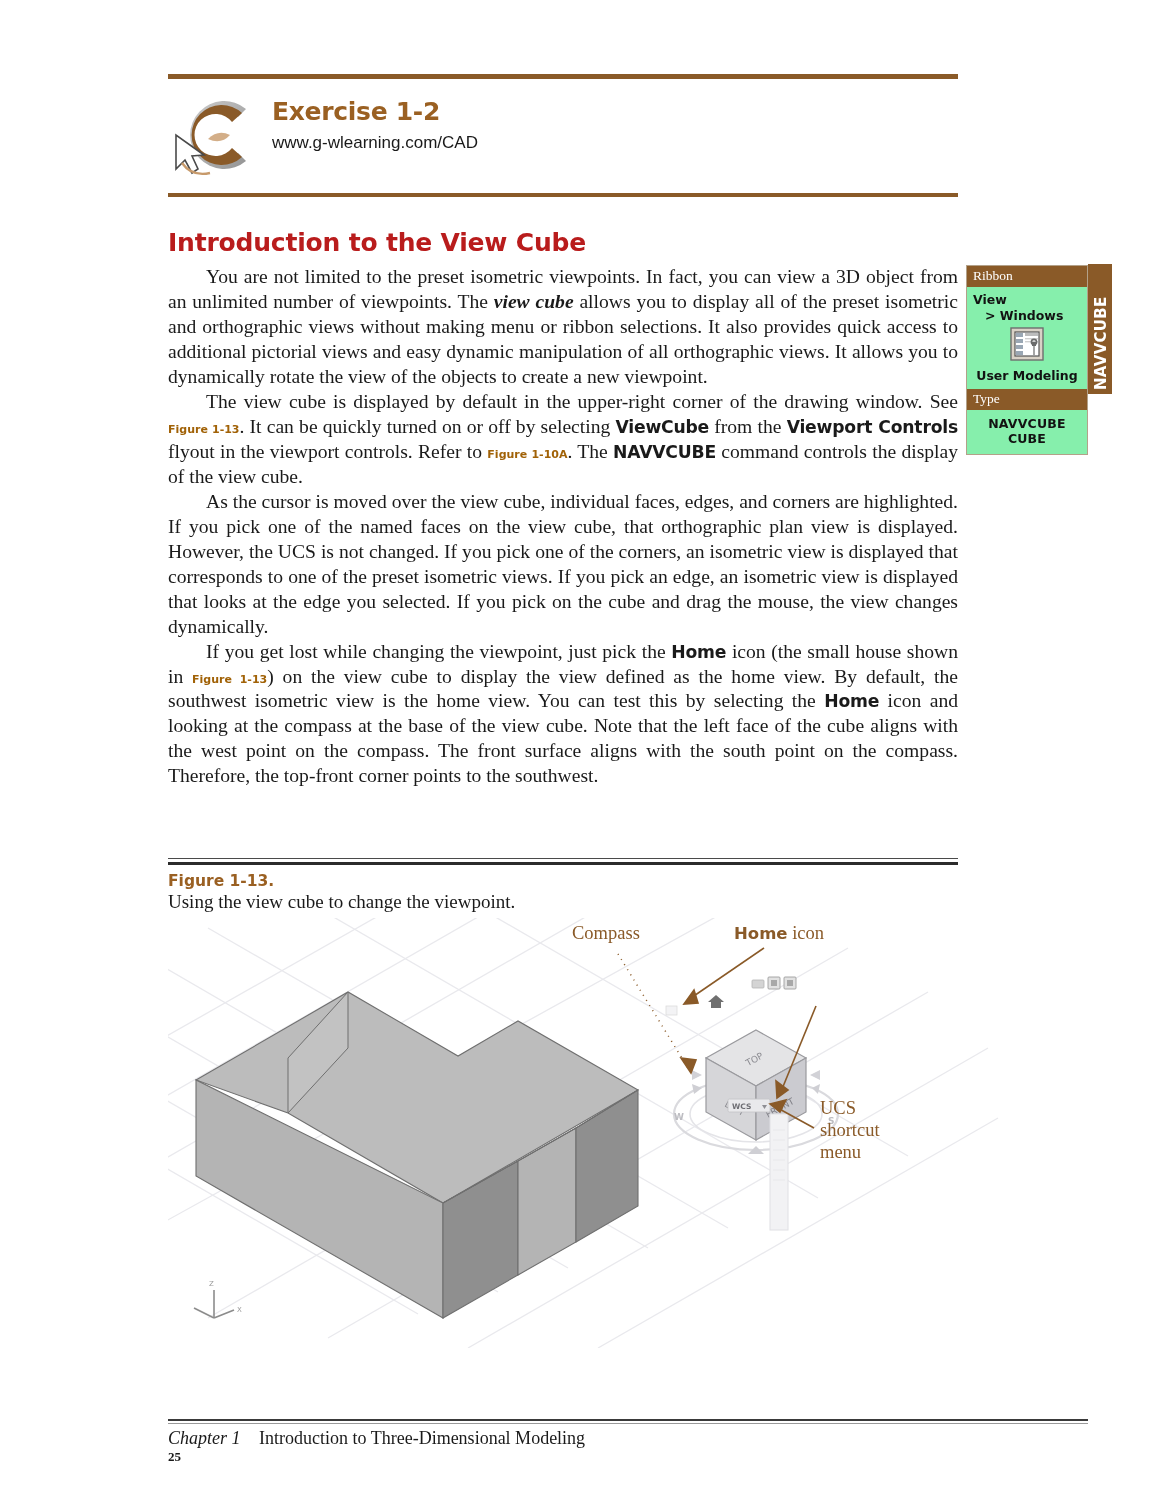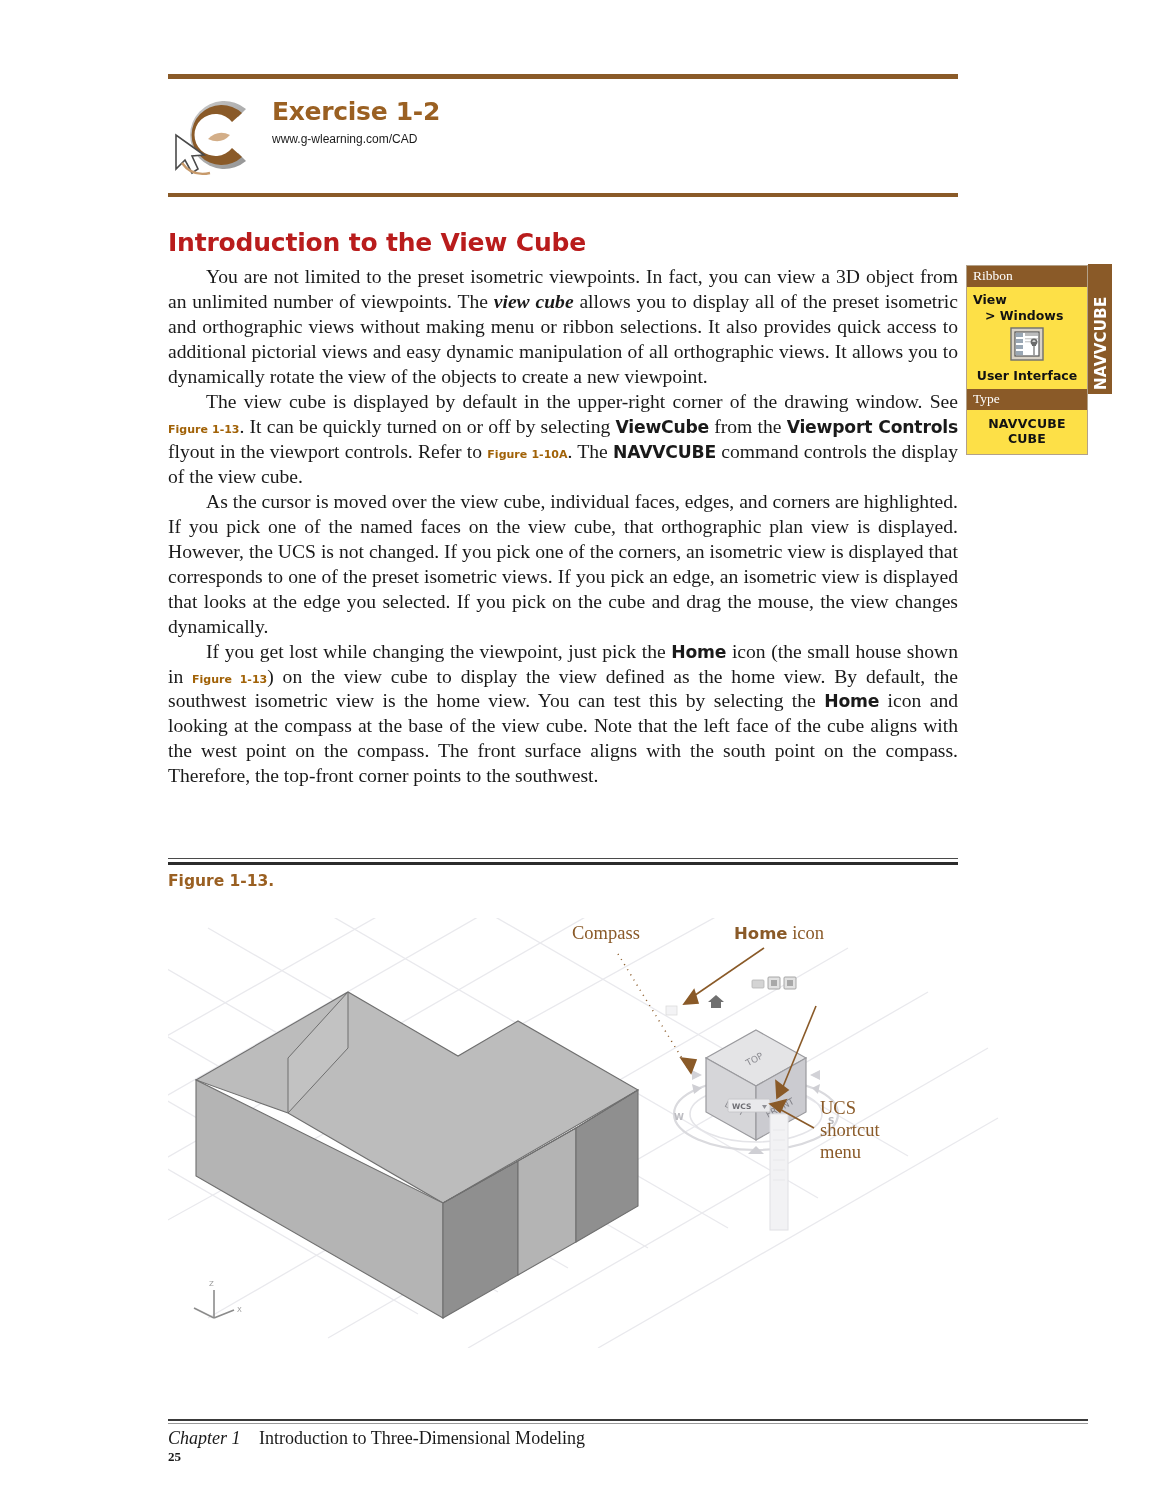--- a/index.html
+++ b/index.html
@@ -18,21 +18,21 @@
   .rule-brown-bot { height:4px; background:#8a5a28; width:100%; }
   .ex-body { display:flex; align-items:flex-start; padding:6px 0 8px 0; min-height:100px; }
   .ex-logo { width:96px; height:96px; position:relative; flex:0 0 96px; margin-top:2px; }
   .ex-text { padding-left:8px; padding-top:12px; }
   .ex-title {
     font-family:"DejaVu Sans", sans-serif;
     font-weight:bold; font-size:25px; color:#9a6022;
     letter-spacing:-0.3px; margin:0 0 6px 0;
   }
   .ex-line1 { font-size:19.5px; line-height:1.28; }
-  .ex-line2 { font-family:"Liberation Sans", sans-serif; font-size:12px; line-height:1.3; }
+  .ex-line2 { font-family:"Liberation Sans", sans-serif; font-size:17px; line-height:1.3; }
 
   
   .sec-head {
     position:absolute; left:168px; top:228px;
     font-family:"DejaVu Sans", sans-serif;
     font-weight:bold; font-size:25px; color:#b91c1c;
     letter-spacing:-0.2px;
   }
 
   
@@ -44,21 +44,21 @@
   }
   .prose p { margin:0; text-indent:38px; }
   .ref { color:#a16207; font-family:"DejaVu Sans", sans-serif; font-weight:bold; font-size:11px; }
   .cmd { font-family:"DejaVu Sans", sans-serif; font-weight:bold; font-size:17.2px; letter-spacing:-0.2px; }
   .ital { font-family:"Liberation Serif", serif; font-weight:bold; font-style:italic; }
 
   
   .cmdbox {
     position:absolute; left:966px; top:265px; width:120px;
     border:1px solid #b3a189;
-    background:#fde047;
+    background:#86efac;
     font-family:"DejaVu Sans", sans-serif;
   }
   .cmdbox-hdr {
     background:#8a5a28; color:#ffffff;
     font-family:"Liberation Serif", serif;
     font-size:13.5px; padding:2px 6px 3px 6px;
   }
   .cmdbox-sec { padding:5px 6px 6px 6px; }
   .cmdbox-l1 { font-size:12.5px; font-weight:bold; color:#121212; }
   .cmdbox-l2 { font-size:12.5px; font-weight:bold; color:#121212; padding-left:12px; margin-top:1px; }
@@ -179,37 +179,38 @@
           <rect x="6" y="18" width="7" height="4" fill="#9aa7b4"></rect>
           <rect x="6" y="24" width="7" height="4" fill="#9aa7b4"></rect>
           <rect x="15" y="6" width="13" height="3" fill="#bcbcbc"></rect>
           <rect x="15" y="11" width="13" height="1.4" fill="#cfcfcf"></rect>
           <rect x="15" y="14" width="13" height="1.4" fill="#cfcfcf"></rect>
           <path d="M22 15 l4 0 l0 4 l-1.4 0 l0 9 l-1.2 0 l0 -9 l-1.4 0 Z" fill="#6b6b6b"></path>
           <circle cx="24" cy="15" r="2.6" fill="none" stroke="#6b6b6b" stroke-width="1.6"></circle>
         </svg>
       </span>
     </div>
-    <div class="cmdbox-l3">User Interface</div>
+    <div class="cmdbox-l3">User Modeling</div>
   </div>
   <div class="cmdbox-hdr">Type</div>
   <div class="cmdbox-typebody">
     <div class="cmdbox-t1">NAVVCUBE</div>
     <div class="cmdbox-t2">CUBE</div>
   </div>
 </div>
 
 <div class="vtab">
   <span>NAVVCUBE</span>
 </div>
 
 <div class="fig-rule-top"></div>
 <div class="fig-rule-top2"></div>
 <div class="fig-cap">
   <div class="fig-num">Figure 1-13.</div>
+  <div class="fig-sub">Using the view cube to change the viewpoint.</div>
 </div>
 
 <div class="figure">
   <svg class="fig-svg" width="920" height="430" viewBox="0 0 920 430">
 
     <g stroke="#e9e9ed" stroke-width="1.3" fill="none">
       <path d="M-40 140 L330 -70"></path>
         <path d="M-40 200 L430 -70"></path>
       <path d="M-40 262 L520 -60"></path>
         <path d="M-40 324 L600 -30"></path>

